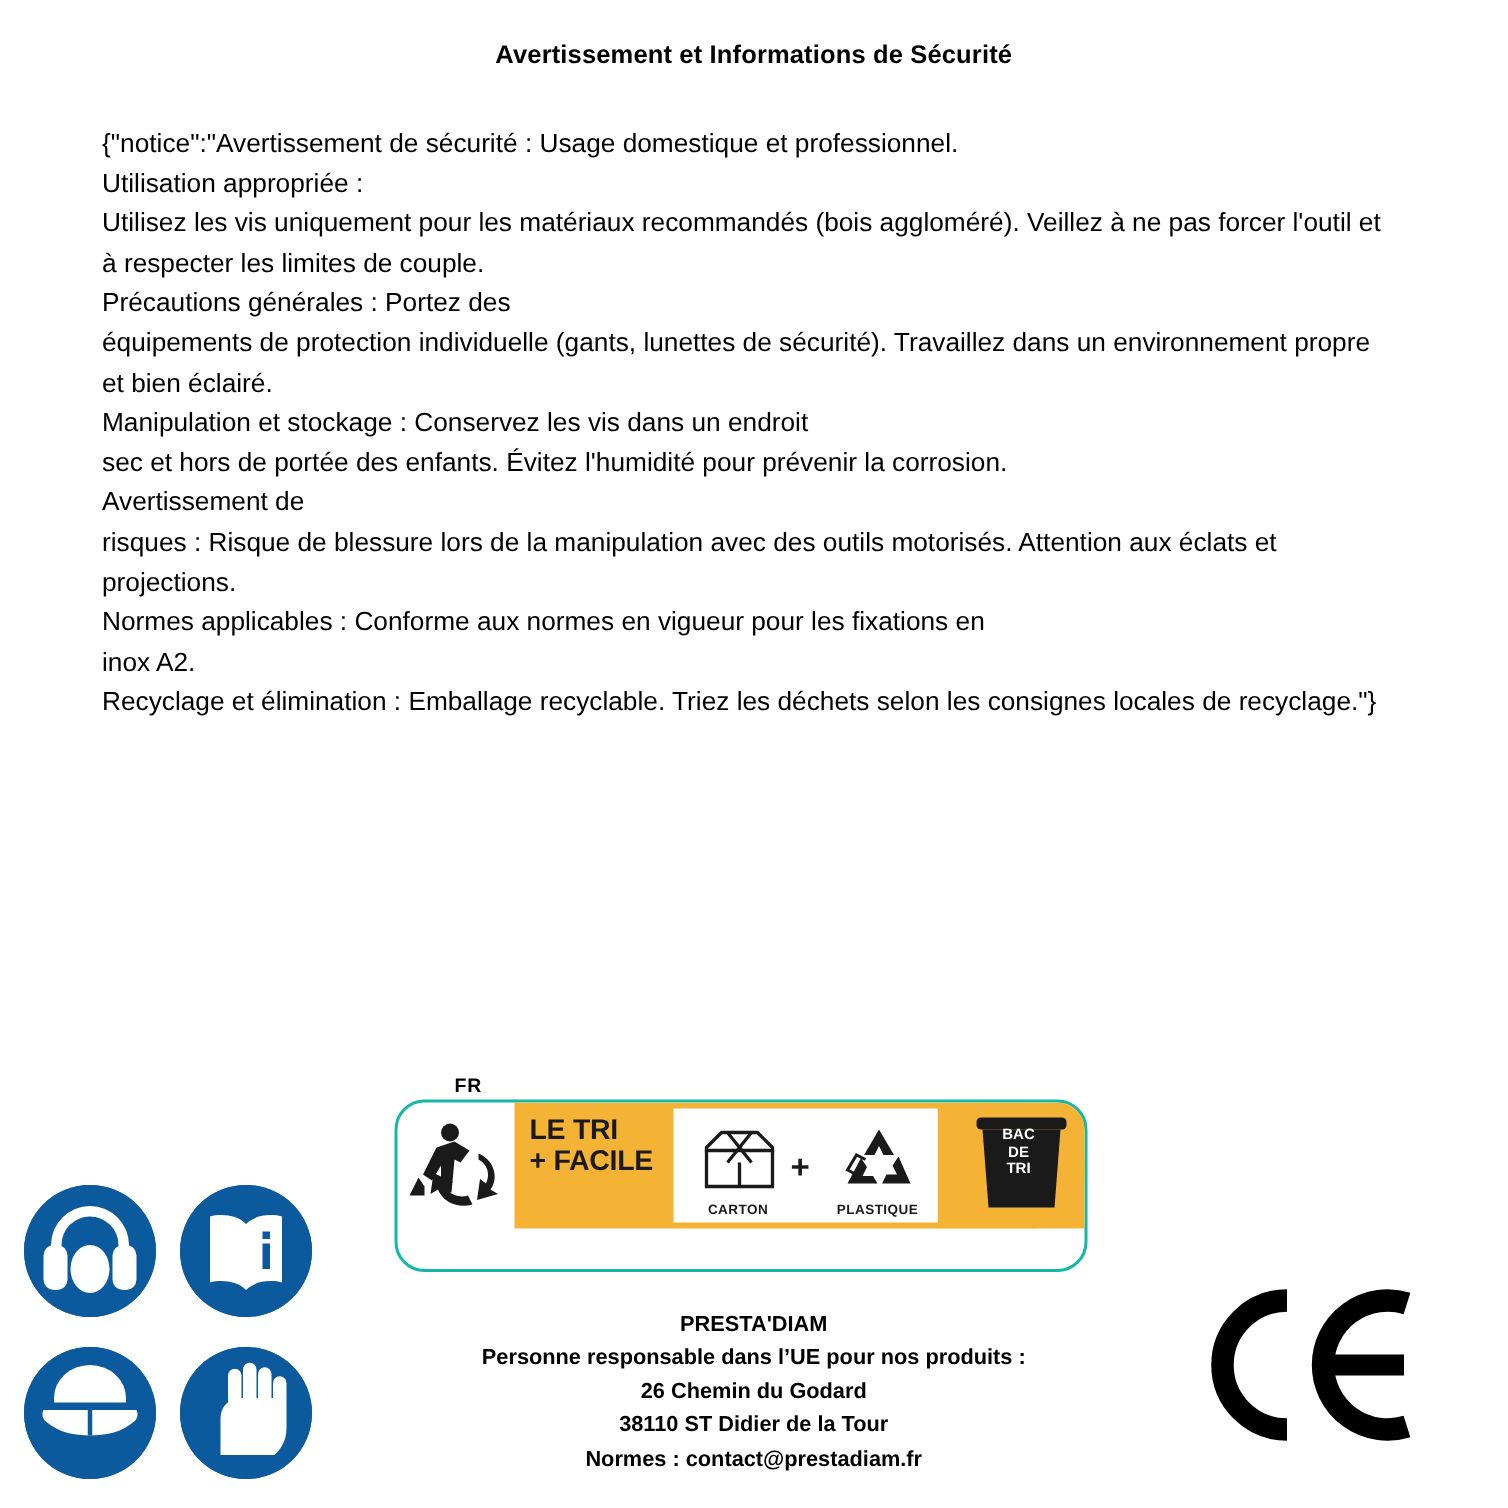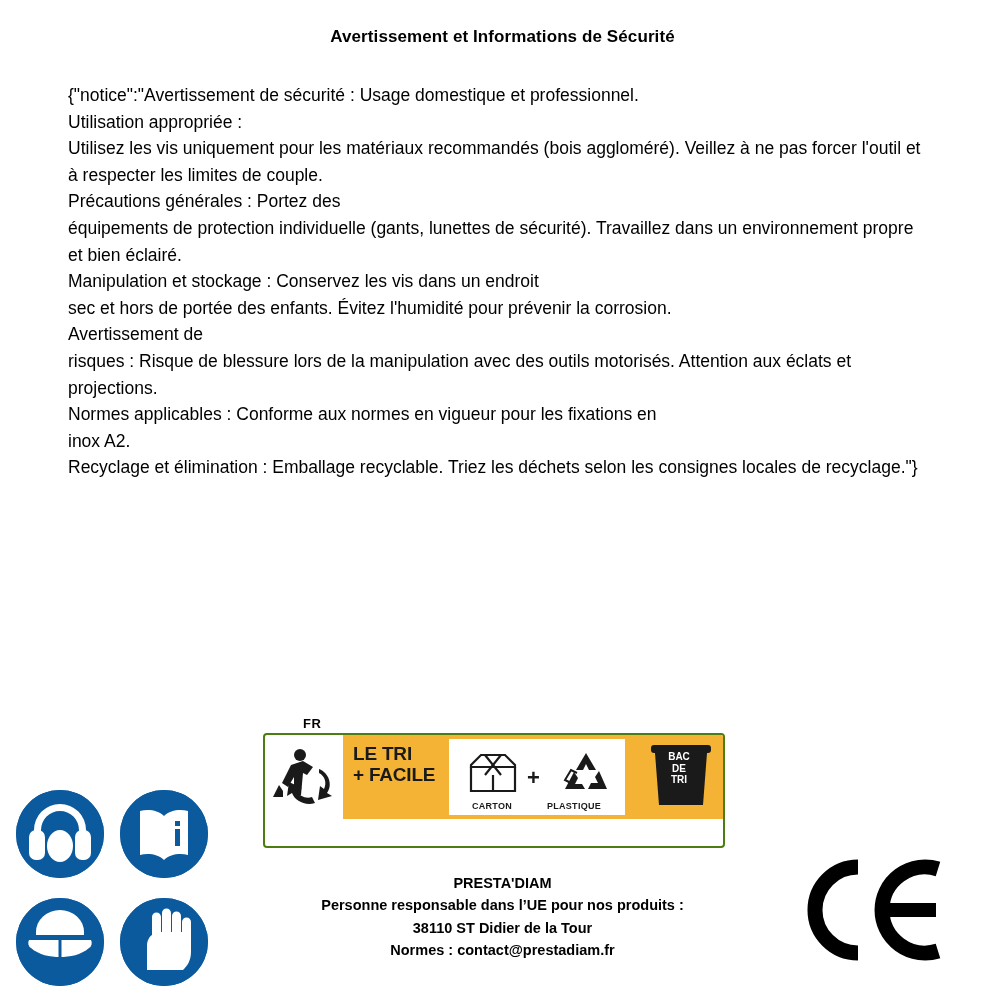--- a/index.html
+++ b/index.html
@@ -73,22 +73,22 @@
     color: #000;
     letter-spacing: 0.5px;
     padding-left: 36px;
   }
   .tri-box {
     position: absolute;
     left: 0px;
     top: 17px;
     width: 462px;
     height: 115px;
-    border: 2px solid #4d7c0f;
-    border-radius: 4px;
+    border: 2px solid #14b8a6;
+    border-radius: 20px;
     background: #ffffff;
     overflow: hidden;
     box-sizing: border-box;
   }
   .tri-yellow {
     position: absolute;
     left: 78px;
     top: 0px;
     width: 384px;
     height: 84px;
@@ -125,21 +125,21 @@
   }
   .tri-sub {
     position: absolute;
     font-size: 9px;
     font-weight: bold;
     color: #1a1a1a;
     text-align: center;
     letter-spacing: 0.3px;
   }
   .tri-sub.carton { left: 198px; top: 66px; width: 58px; }
-  .tri-sub.plast  { left: 274px; top: 66px; width: 70px; }
+  .tri-sub.plast  { left: 285px; top: 66px; width: 70px; }
   .tri-plus {
     position: absolute;
     left: 262px;
     top: 30px;
     font-size: 22px;
     font-weight: bold;
     color: #1a1a1a;
   }
   .tri-bac {
     position: absolute;
@@ -286,20 +286,21 @@
       <span>DE</span><br>
       <span>TRI</span>
     </div>
 
   </div>
 </div>
 
 <div class="footer">
   <span class="line">PRESTA'DIAM</span>
   <span class="line">Personne responsable dans l’UE pour nos produits :</span>
+  <span class="line">26 Chemin du Godard</span>
   <span class="line">38110 ST Didier de la Tour</span>
   <span class="line">Normes : contact@prestadiam.fr</span>
 </div>
 
 <div class="ce-mark" title="CE">
   <svg width="150" height="110" viewBox="0 0 150 110" aria-hidden="true">
     <path d="M58 12 A43 43 0 1 0 58 98" fill="none" stroke="#000000" stroke-width="15"></path>
     <path d="M138 14 A43 43 0 1 0 138 96" fill="none" stroke="#000000" stroke-width="15"></path>
     <rect x="88" y="48" width="48" height="14" fill="#000000"></rect>
   </svg>

